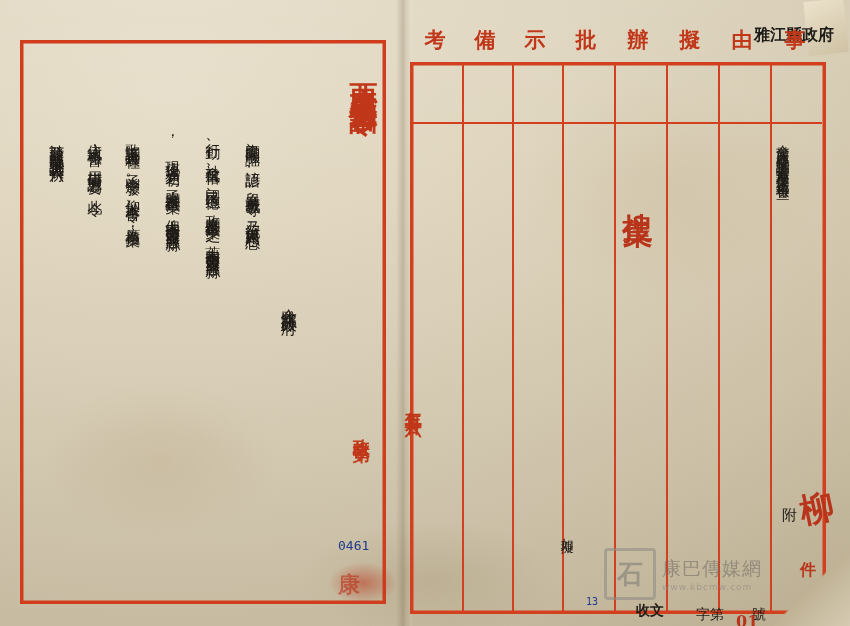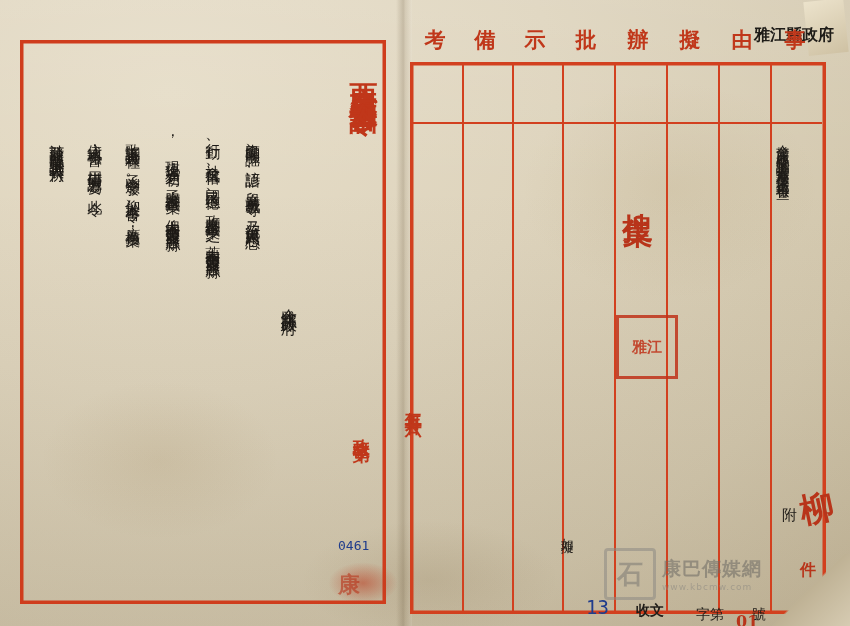--- a/index.html
+++ b/index.html
@@ -113,21 +113,21 @@
   .wm{
     position:absolute;left:604px;top:548px;display:flex;align-items:center;gap:6px;
     opacity:.55;
   }
   .wm-box{
     width:46px;height:46px;border:3px solid #8d8a84;border-radius:4px;
     display:flex;align-items:center;justify-content:center;
     color:#7d7a74;font-size:26px;font-weight:bold;
     font-family:"DejaVu Serif","Liberation Serif",serif;
   }
-  .wm-txt{color:#6d6a64;font-size:19px;font-weight:bold;letter-spacing:1px;}
+  .wm-txt{color:#6d6a64;font-size:19px;font-weight:normal;letter-spacing:1px;}
   .wm-sub{color:#8a8780;font-size:9px;letter-spacing:1px;}
 
   .pen{
     position:absolute;color:#1f3c8c;font-size:13px;
     font-family:"DejaVu Sans Mono","Liberation Mono",monospace;
   }
   .redink{
     position:absolute;color:#b8341a;
     font-family:"DejaVu Serif","Liberation Serif",serif;
   }
@@ -198,27 +198,26 @@
     <div class="hdr-cell" style="left:106px;width:50px;">示</div>
     <div class="hdr-cell" style="left:56px;width:50px;">備</div>
     <div class="hdr-cell" style="left:6px;width:50px;">考</div>
 
     <div class="cell-text vt" style="left:372px;top:124px;height:370px;">令發西康各縣歌謠調查表仰遵為搜集依式查填報查</div>
 
     <div class="cell-text" style="left:378px;top:496px;font-size:15px;">附</div>
 
     <div class="stamp-text vt" style="left:218px;top:178px;height:130px;font-size:30px;letter-spacing:6px;">搜集</div>
 
-    <div class="seal" style="left:212px;top:305px;">雅江</div>
 
     <div class="cell-text vt" style="left:156px;top:518px;height:60px;font-size:13px;">如擬</div>
 
   </div>
 
-  <div class="pen" style="left:586px;top:596px;font-size:19px;">13</div>
+  <div class="pen" style="left:586px;top:596px;font-size:10px;">13</div>
 
   <div class="cell-text" style="left:636px;top:602px;font-size:14px;font-weight:bold;">收文</div>
 
   <div class="cell-text" style="left:696px;top:606px;font-size:14px;">字第</div>
   <div class="redink" style="left:736px;top:612px;font-size:16px;font-weight:bold;">01</div>
   <div class="cell-text" style="left:752px;top:606px;font-size:14px;">號</div>
 
   <div class="redink" style="left:800px;top:560px;font-size:16px;font-weight:bold;">件</div>
   <div class="redink" style="left:800px;top:486px;font-size:34px;font-weight:bold;transform:rotate(-12deg);">柳</div>
 

